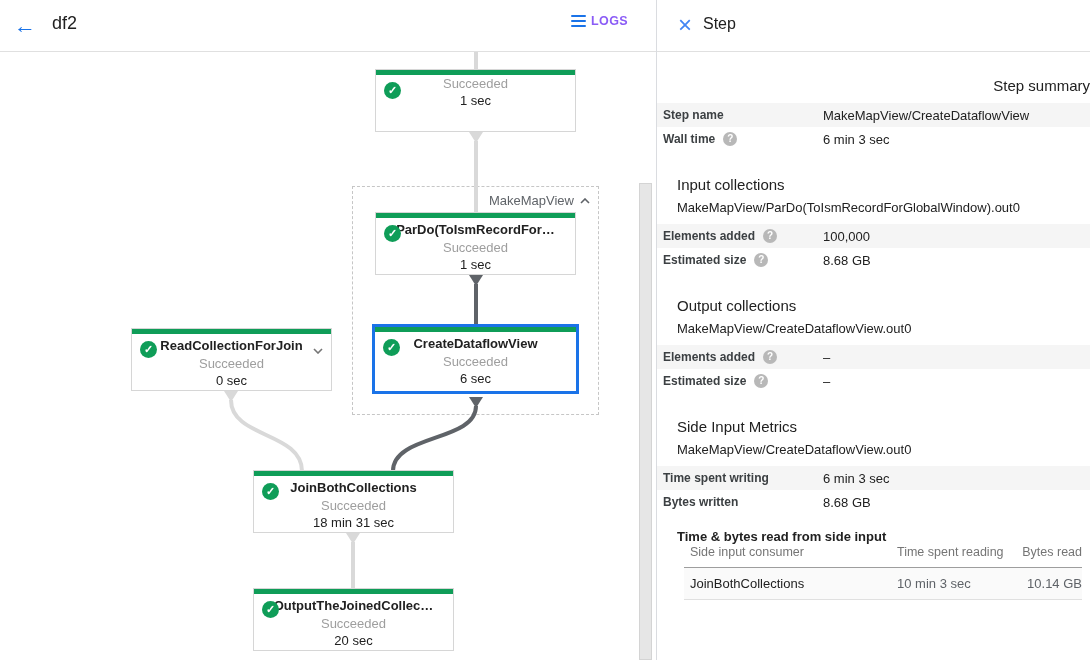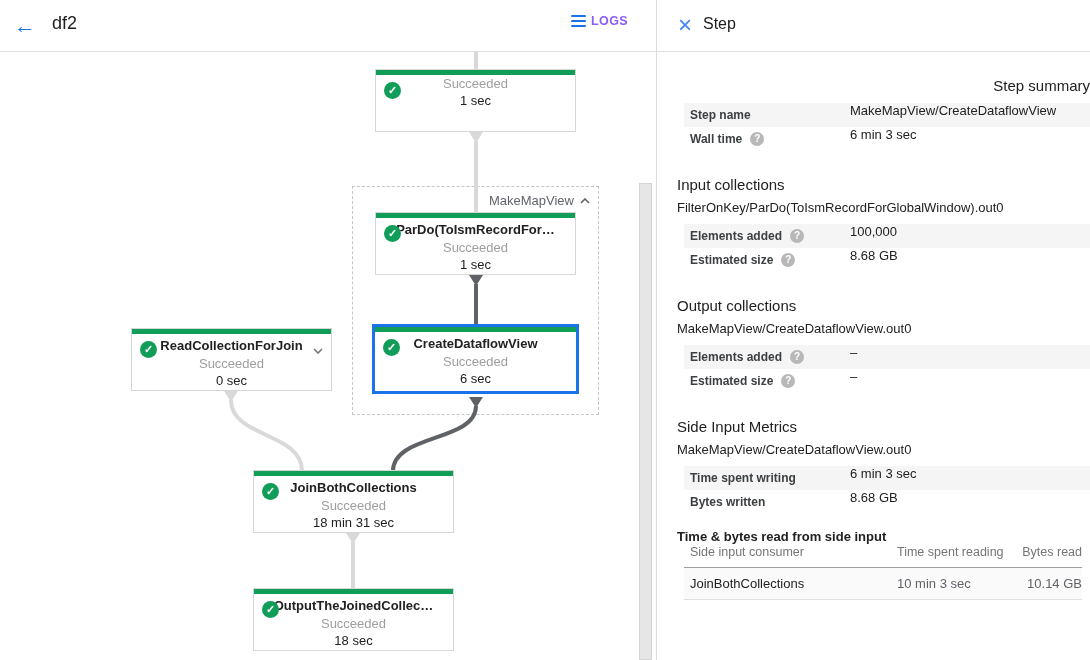--- a/index.html
+++ b/index.html
@@ -50,21 +50,21 @@
   .dp-header { position:relative; height:52px; border-bottom:1px solid #e0e0e0; }
   .close-icon { position:absolute; left:15px; top:12px; width:26px; height:26px; color:#4285f4;
                 font-size:24px; line-height:25px; text-align:center; cursor:pointer; }
   .dp-title { position:absolute; left:46px; top:15px; font-size:16px; color:#212121; }
 
   .dp-body { position:relative; }
   .sec-heading { margin:25px 0 0 20px; font-size:15px; color:#212121; line-height:18px; }
   .sec-heading.first { margin-top:25px;text-align:right; }
   .collection-name { margin:6px 0 0 20px; font-size:13px; color:#212121; line-height:16px; }
   .prows { margin-top:8px; }
-  .prow { height:24px; margin-left:27px; display:flex; }
+  .prow { height:24px; display:flex; align-items:center; }
   .prow.shade { background:#f5f5f5; }
   .plabel-wrap { width:166px; display:flex; align-items:center; gap:8px; padding-left:6px; flex:none; }
   .plabel { font-size:12px; font-weight:bold; color:#3c4043; }
   .help-icon { width:14px; height:14px; border-radius:50%; background:#b8b8b8; color:#fff;
                font-size:10px; line-height:14px; text-align:center; font-weight:bold; flex:none; }
   .pvalue { font-size:13px; color:#212121; }
 
   .tbl-heading { margin:15px 0 0 20px; font-size:13px; font-weight:bold; color:#212121; line-height:16px; }
   .si-table { margin-left:27px; width:398px; }
   .si-thead { display:flex; align-items:flex-start; height:23px; border-bottom:1px solid #9e9e9e; }
@@ -169,21 +169,21 @@
       <div class="title">JoinBothCollections</div>
       <div class="status">Succeeded</div>
       <div class="time">18 min 31 sec</div>
     </div>
 
     <div class="node" style="left:253px; top:536px;">
       <div class="bar"></div>
       <span class="check">✓</span>
       <div class="title">OutputTheJoinedCollec…</div>
       <div class="status">Succeeded</div>
-      <div class="time">18 sec</div>
+      <div class="time">20 sec</div>
     </div>
 
   </div>
 
   <div class="scroll-thumb"></div>
   <div class="panel-divider"></div>
 
   <div class="detail-panel">
     <div class="dp-header">
       <span class="close-icon">×</span>
@@ -203,21 +203,21 @@
         <div class="prow">
           <span class="plabel-wrap">
             <span class="plabel">Wall time</span>
             <span class="help-icon">?</span>
           </span>
           <span class="pvalue">6 min 3 sec</span>
         </div>
       </div>
 
       <div class="sec-heading">Input collections</div>
-      <div class="collection-name">FilterOnKey/ParDo(ToIsmRecordForGlobalWindow).out0</div>
+      <div class="collection-name">MakeMapView/ParDo(ToIsmRecordForGlobalWindow).out0</div>
       <div class="prows">
         <div class="prow shade">
           <span class="plabel-wrap">
             <span class="plabel">Elements added</span>
             <span class="help-icon">?</span>
           </span>
           <span class="pvalue">100,000</span>
         </div>
         <div class="prow">
           <span class="plabel-wrap">

